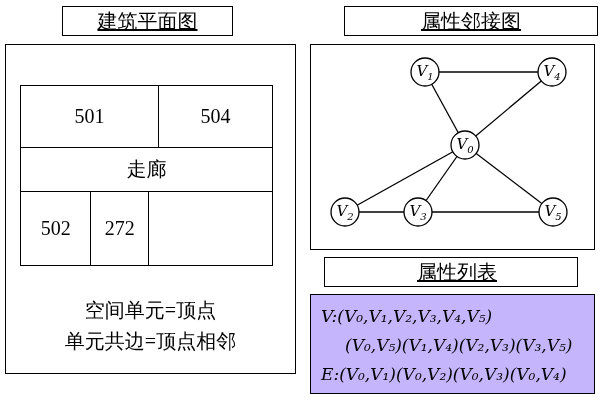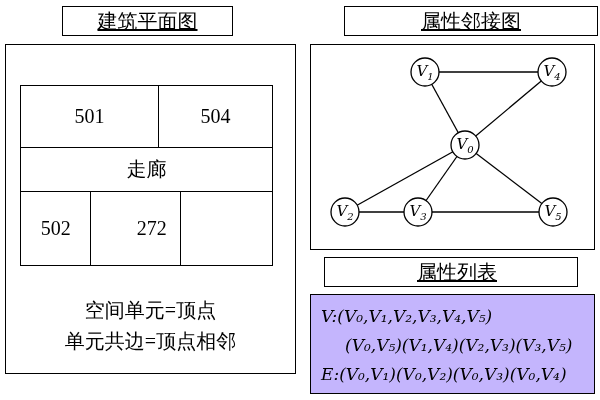--- a/index.html
+++ b/index.html
@@ -39,21 +39,21 @@
     position: absolute;
     left: 14px; top: 40px;
     width: 253px; height: 181px;
     border: 1.5px solid #000;
     display: flex;
     flex-direction: column;
   }
   .fp-row { display: flex; }
   .fp-row1 { height: 62px; border-bottom: 1.5px solid #000; }
   .fp-row2 { height: 44px; border-bottom: 1.5px solid #000; }
-  .fp-row3 { flex: 1; gap: 32px; }
+  .fp-row3 { flex: 1; }
   .cell {
     display: flex;
     align-items: center;
     justify-content: center;
     font-size: 20px;
   }
   .c501 { width: 55%; border-right: 1.5px solid #000; }
   .c504 { flex: 1; }
   .corridor { width: 100%; }
   .c502 { width: 28%; border-right: 1.5px solid #000; }

